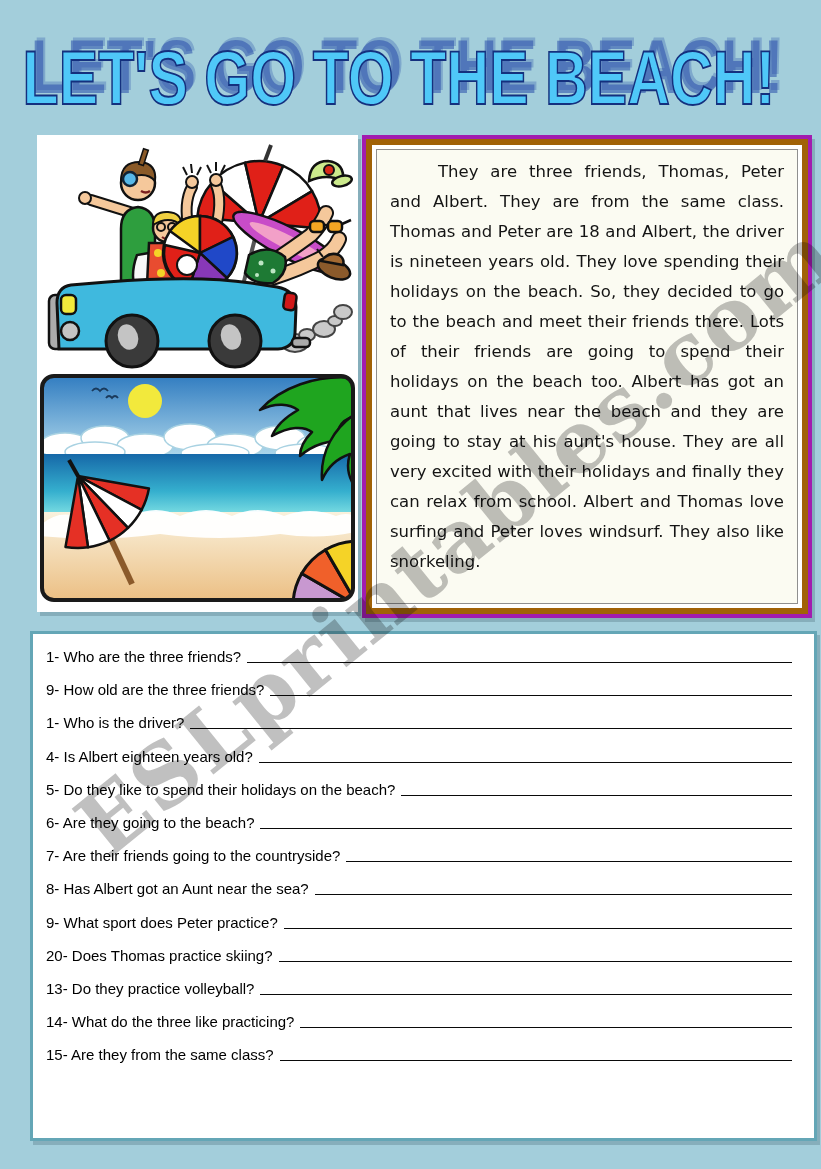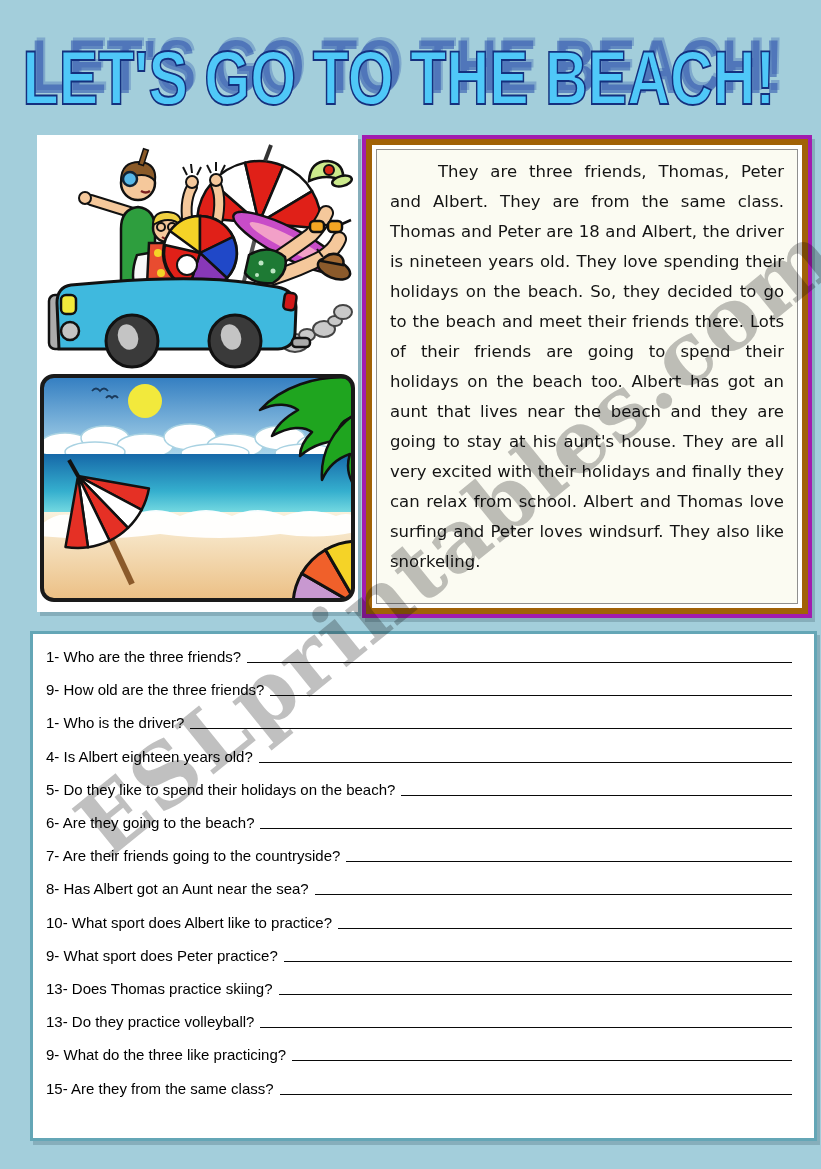--- a/index.html
+++ b/index.html
@@ -339,37 +339,33 @@
   </div>
   <div class="q-row">
     <span class="q-text">7- Are their friends going to the countryside?</span>
     <span class="q-line"></span>
   </div>
   <div class="q-row">
     <span class="q-text">8- Has Albert got an Aunt near the sea?</span>
     <span class="q-line"></span>
   </div>
   <div class="q-row">
-    <span class="q-text">10- What sport does Albert like to practice?</span>
-    <span class="q-line"></span>
-  </div>
-  <div class="q-row">
     <span class="q-text">9- What sport does Peter practice?</span>
     <span class="q-line"></span>
   </div>
   <div class="q-row">
-    <span class="q-text">13- Does Thomas practice skiing?</span>
+    <span class="q-text">20- Does Thomas practice skiing?</span>
     <span class="q-line"></span>
   </div>
   <div class="q-row">
     <span class="q-text">13- Do they practice volleyball?</span>
     <span class="q-line"></span>
   </div>
   <div class="q-row">
-    <span class="q-text">9- What do the three like practicing?</span>
+    <span class="q-text">14- What do the three like practicing?</span>
     <span class="q-line"></span>
   </div>
   <div class="q-row">
     <span class="q-text">15- Are they from the same class?</span>
     <span class="q-line"></span>
   </div>
 </div>
 
 <div class="watermark">ESLprintables.com</div>
 

